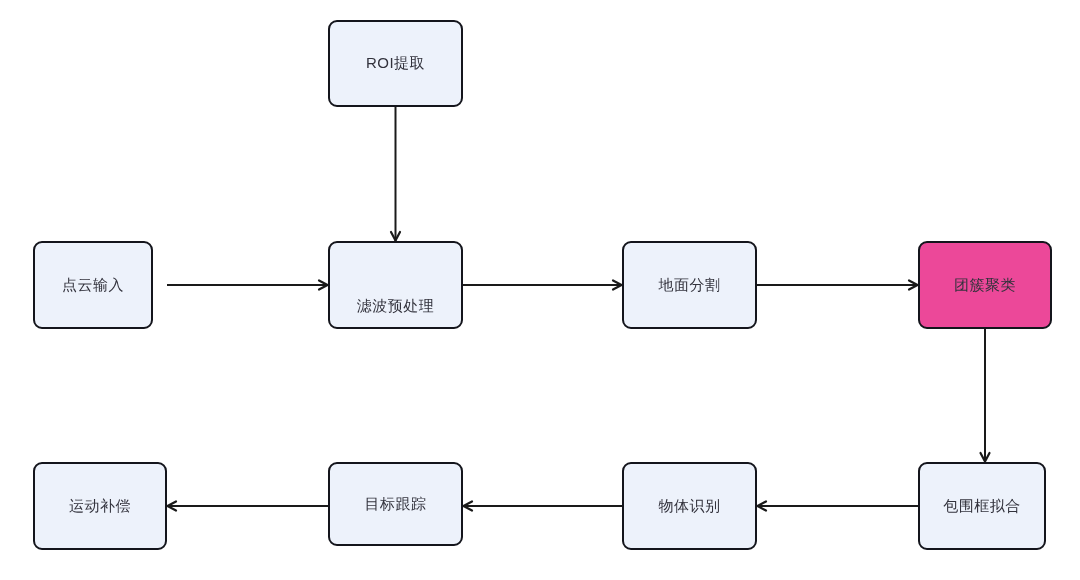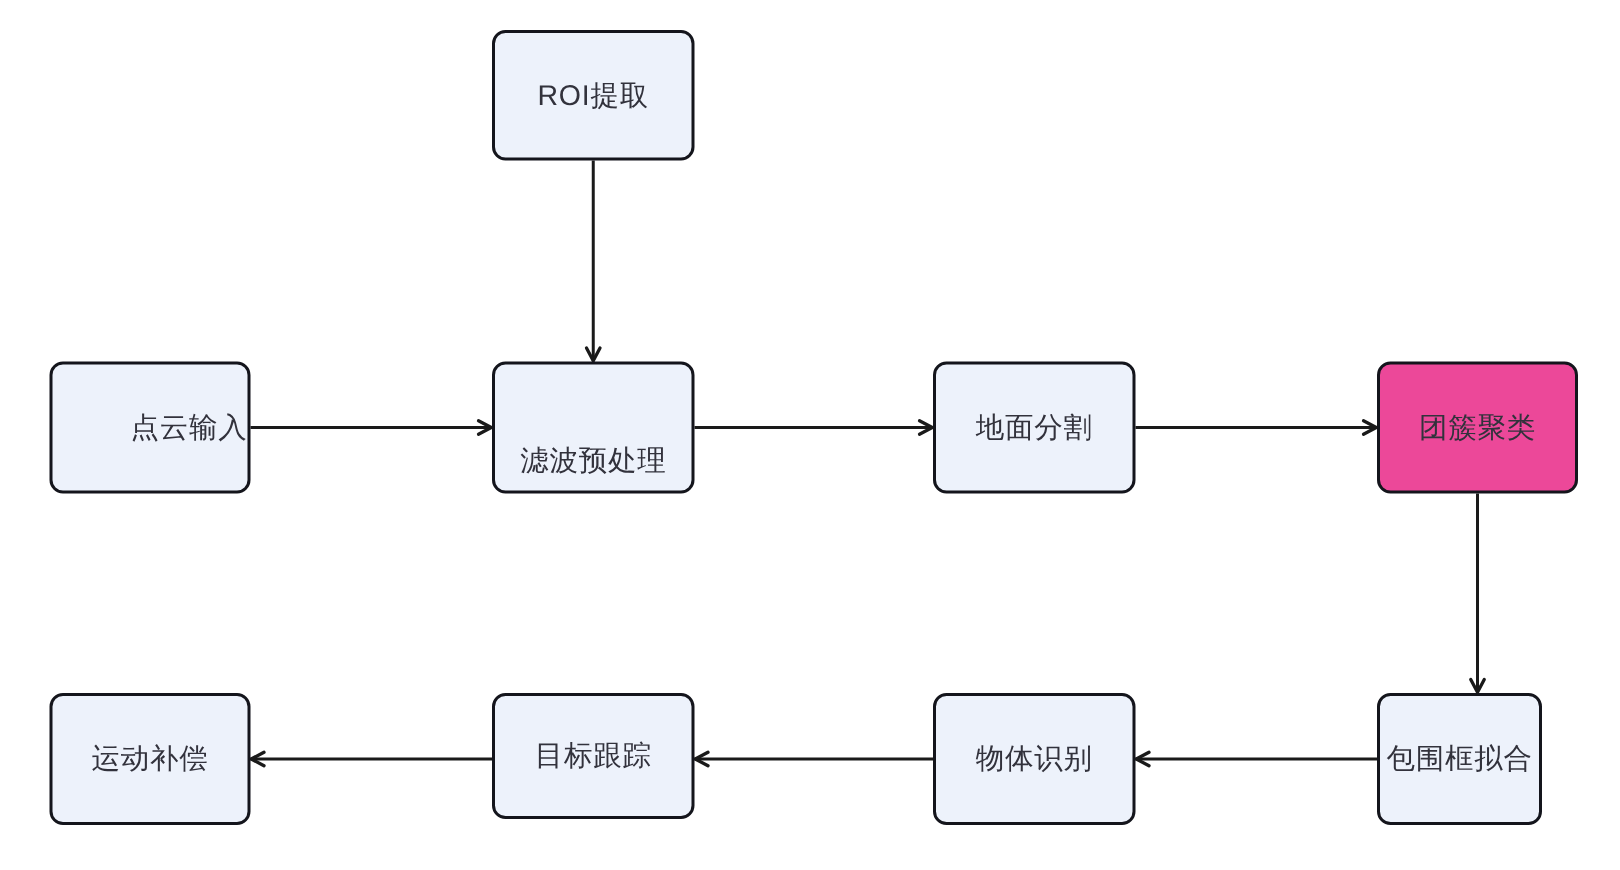--- a/index.html
+++ b/index.html
@@ -16,21 +16,21 @@
     position: absolute;
     box-sizing: border-box;
     display: flex;
     align-items: center;
     justify-content: center;
     border-radius: 9px;
     border: 2px solid #14151c;
     background: #edf2fb;
   }
   .node-label {
-    font-size: 19px;
+    font-size: 15px;
     color: #32323c;
     letter-spacing: 0.5px;
     white-space: nowrap;
   }
 </style>
 </head>
 <body>
 
 <div class="canvas">
   <svg class="edges" width="1080" height="580" viewBox="0 0 1080 580">
@@ -47,33 +47,33 @@
         <line x1="985" y1="329" x2="985" y2="462" stroke="#1a1a1a" stroke-width="2" marker-end="url(#arrowhead)"></line>
         <line x1="918" y1="506" x2="757" y2="506" stroke="#1a1a1a" stroke-width="2" marker-end="url(#arrowhead)"></line>
         <line x1="622" y1="506" x2="463" y2="506" stroke="#1a1a1a" stroke-width="2" marker-end="url(#arrowhead)"></line>
         <line x1="328" y1="506" x2="167" y2="506" stroke="#1a1a1a" stroke-width="2" marker-end="url(#arrowhead)"></line>
       </g>
   </svg>
   <div id="node-layer">
       <div class="node" style="left: 328px; top: 20px; width: 135px; height: 87px; background: rgb(237, 242, 251); border-color: rgb(20, 21, 28);">
         <span class="node-label" style="color: rgb(50, 50, 60);">ROI提取</span>
       </div>
-      <div class="node" style="left: 33px; top: 241px; width: 134px; height: 88px; background: rgb(237, 242, 251); border-color: rgb(20, 21, 28); justify-content: flex-end;">
+      <div class="node" style="left: 33px; top: 241px; width: 120px; height: 88px; background: rgb(237, 242, 251); border-color: rgb(20, 21, 28);">
         <span class="node-label" style="color: rgb(50, 50, 60);">点云输入</span>
       </div>
       <div class="node" style="left: 328px; top: 241px; width: 135px; height: 88px; background: rgb(237, 242, 251); border-color: rgb(20, 21, 28);">
         <span class="node-label" style="color: rgb(50, 50, 60); margin-top: 43px;">滤波预处理</span>
       </div>
       <div class="node" style="left: 622px; top: 241px; width: 135px; height: 88px; background: rgb(237, 242, 251); border-color: rgb(20, 21, 28);">
         <span class="node-label" style="color: rgb(50, 50, 60);">地面分割</span>
       </div>
       <div class="node" style="left: 918px; top: 241px; width: 134px; height: 88px; background: #ec4899; border-color: rgb(20, 21, 28);">
         <span class="node-label" style="color: rgb(50, 50, 60);">团簇聚类</span>
       </div>
-      <div class="node" style="left: 918px; top: 462px; width: 110px; height: 88px; background: rgb(237, 242, 251); border-color: rgb(20, 21, 28);">
+      <div class="node" style="left: 918px; top: 462px; width: 128px; height: 88px; background: rgb(237, 242, 251); border-color: rgb(20, 21, 28);">
         <span class="node-label" style="color: rgb(50, 50, 60);">包围框拟合</span>
       </div>
       <div class="node" style="left: 622px; top: 462px; width: 135px; height: 88px; background: rgb(237, 242, 251); border-color: rgb(20, 21, 28);">
         <span class="node-label" style="color: rgb(50, 50, 60); text-align: center;">物体识别</span>
       </div>
       <div class="node" style="left: 328px; top: 462px; width: 135px; height: 84px; background: rgb(237, 242, 251); border-color: rgb(20, 21, 28);">
         <span class="node-label" style="color: rgb(50, 50, 60);">目标跟踪</span>
       </div>
       <div class="node" style="left: 33px; top: 462px; width: 134px; height: 88px; background: rgb(237, 242, 251); border-color: rgb(20, 21, 28);">
         <span class="node-label" style="color: rgb(50, 50, 60);">运动补偿</span>

